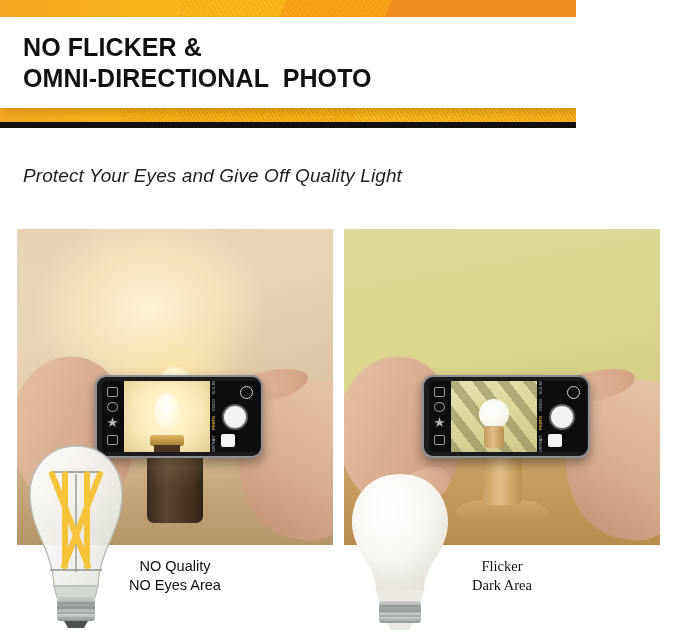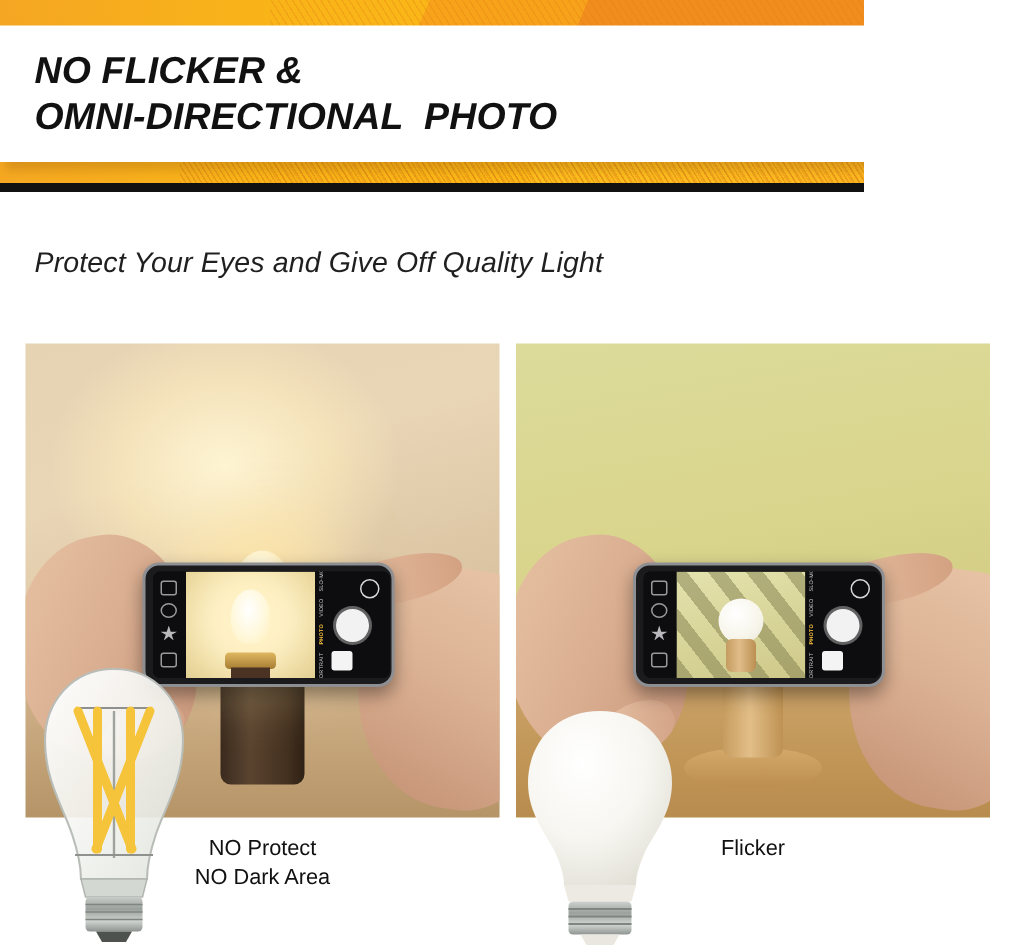--- a/index.html
+++ b/index.html
@@ -9,21 +9,20 @@
     font-family:"Liberation Sans", sans-serif;
     position:relative; overflow:hidden;
     color:#1a1a1a;
   }
 
   
   .banner{
     position:absolute; left:0; top:0; width:576px; height:128px;
     background:linear-gradient(100deg,#F5A623 0%, #F9B418 30%, #FBB917 62%, #F9A820 100%);
     overflow:hidden;
-    font-style:italic;
   }
   .banner-shape-a{
     position:absolute; right:-40px; top:-70px; width:230px; height:170px;
     background:#F08A1E; opacity:.85;
     transform:skewX(-22deg);
   }
   .banner-shape-b{
     position:absolute; left:300px; top:-120px; width:300px; height:180px;
     background:#F59A1C; opacity:.7;
     transform:skewX(-24deg);
@@ -233,21 +232,21 @@
   .bulb-overlay{ position:absolute; z-index:6; }
   .bulb-ov-left{ left:18px; top:438px; }
   .bulb-ov-right{ left:344px; top:468px; }
 
   
   .caption{
     position:absolute; top:557px; width:316px; text-align:center;
     font-size:14.5px; line-height:19px; font-weight:400; color:#111111;
   }
   .caption-left{ left:17px; }
-  .caption-right{ left:344px; }
+  .caption-right{ left:344px;font-family:Liberation Serif, serif; }
 </style>
 </head>
 <body>
 
 <div class="banner">
   <div class="banner-shape-b"></div>
   <div class="banner-shape-a"></div>
   <div class="banner-shape-c"></div>
   <div class="banner-hatch"></div>
   <div class="banner-hatch2"></div>
@@ -412,18 +411,19 @@
     <g stroke="#80867f" stroke-width="1.2">
       <line x1="35" y1="138" x2="77" y2="138"></line>
       <line x1="35" y1="143" x2="77" y2="143"></line>
       <line x1="35" y1="148" x2="77" y2="148"></line>
     </g>
     <path d="M43 155 L69 155 L65 162 L47 162 Z" fill="#e9e7df"></path>
   </svg>
 </div>
 
 <div class="caption caption-left">
-  <div>NO Protect</div>
-  <div>NO Dark Area</div>
+  <div>NO Quality</div>
+  <div>NO Eyes Area</div>
 </div>
 <div class="caption caption-right">
   <div>Flicker</div>
+  <div>Dark Area</div>
 </div>
 
 </body></html>

